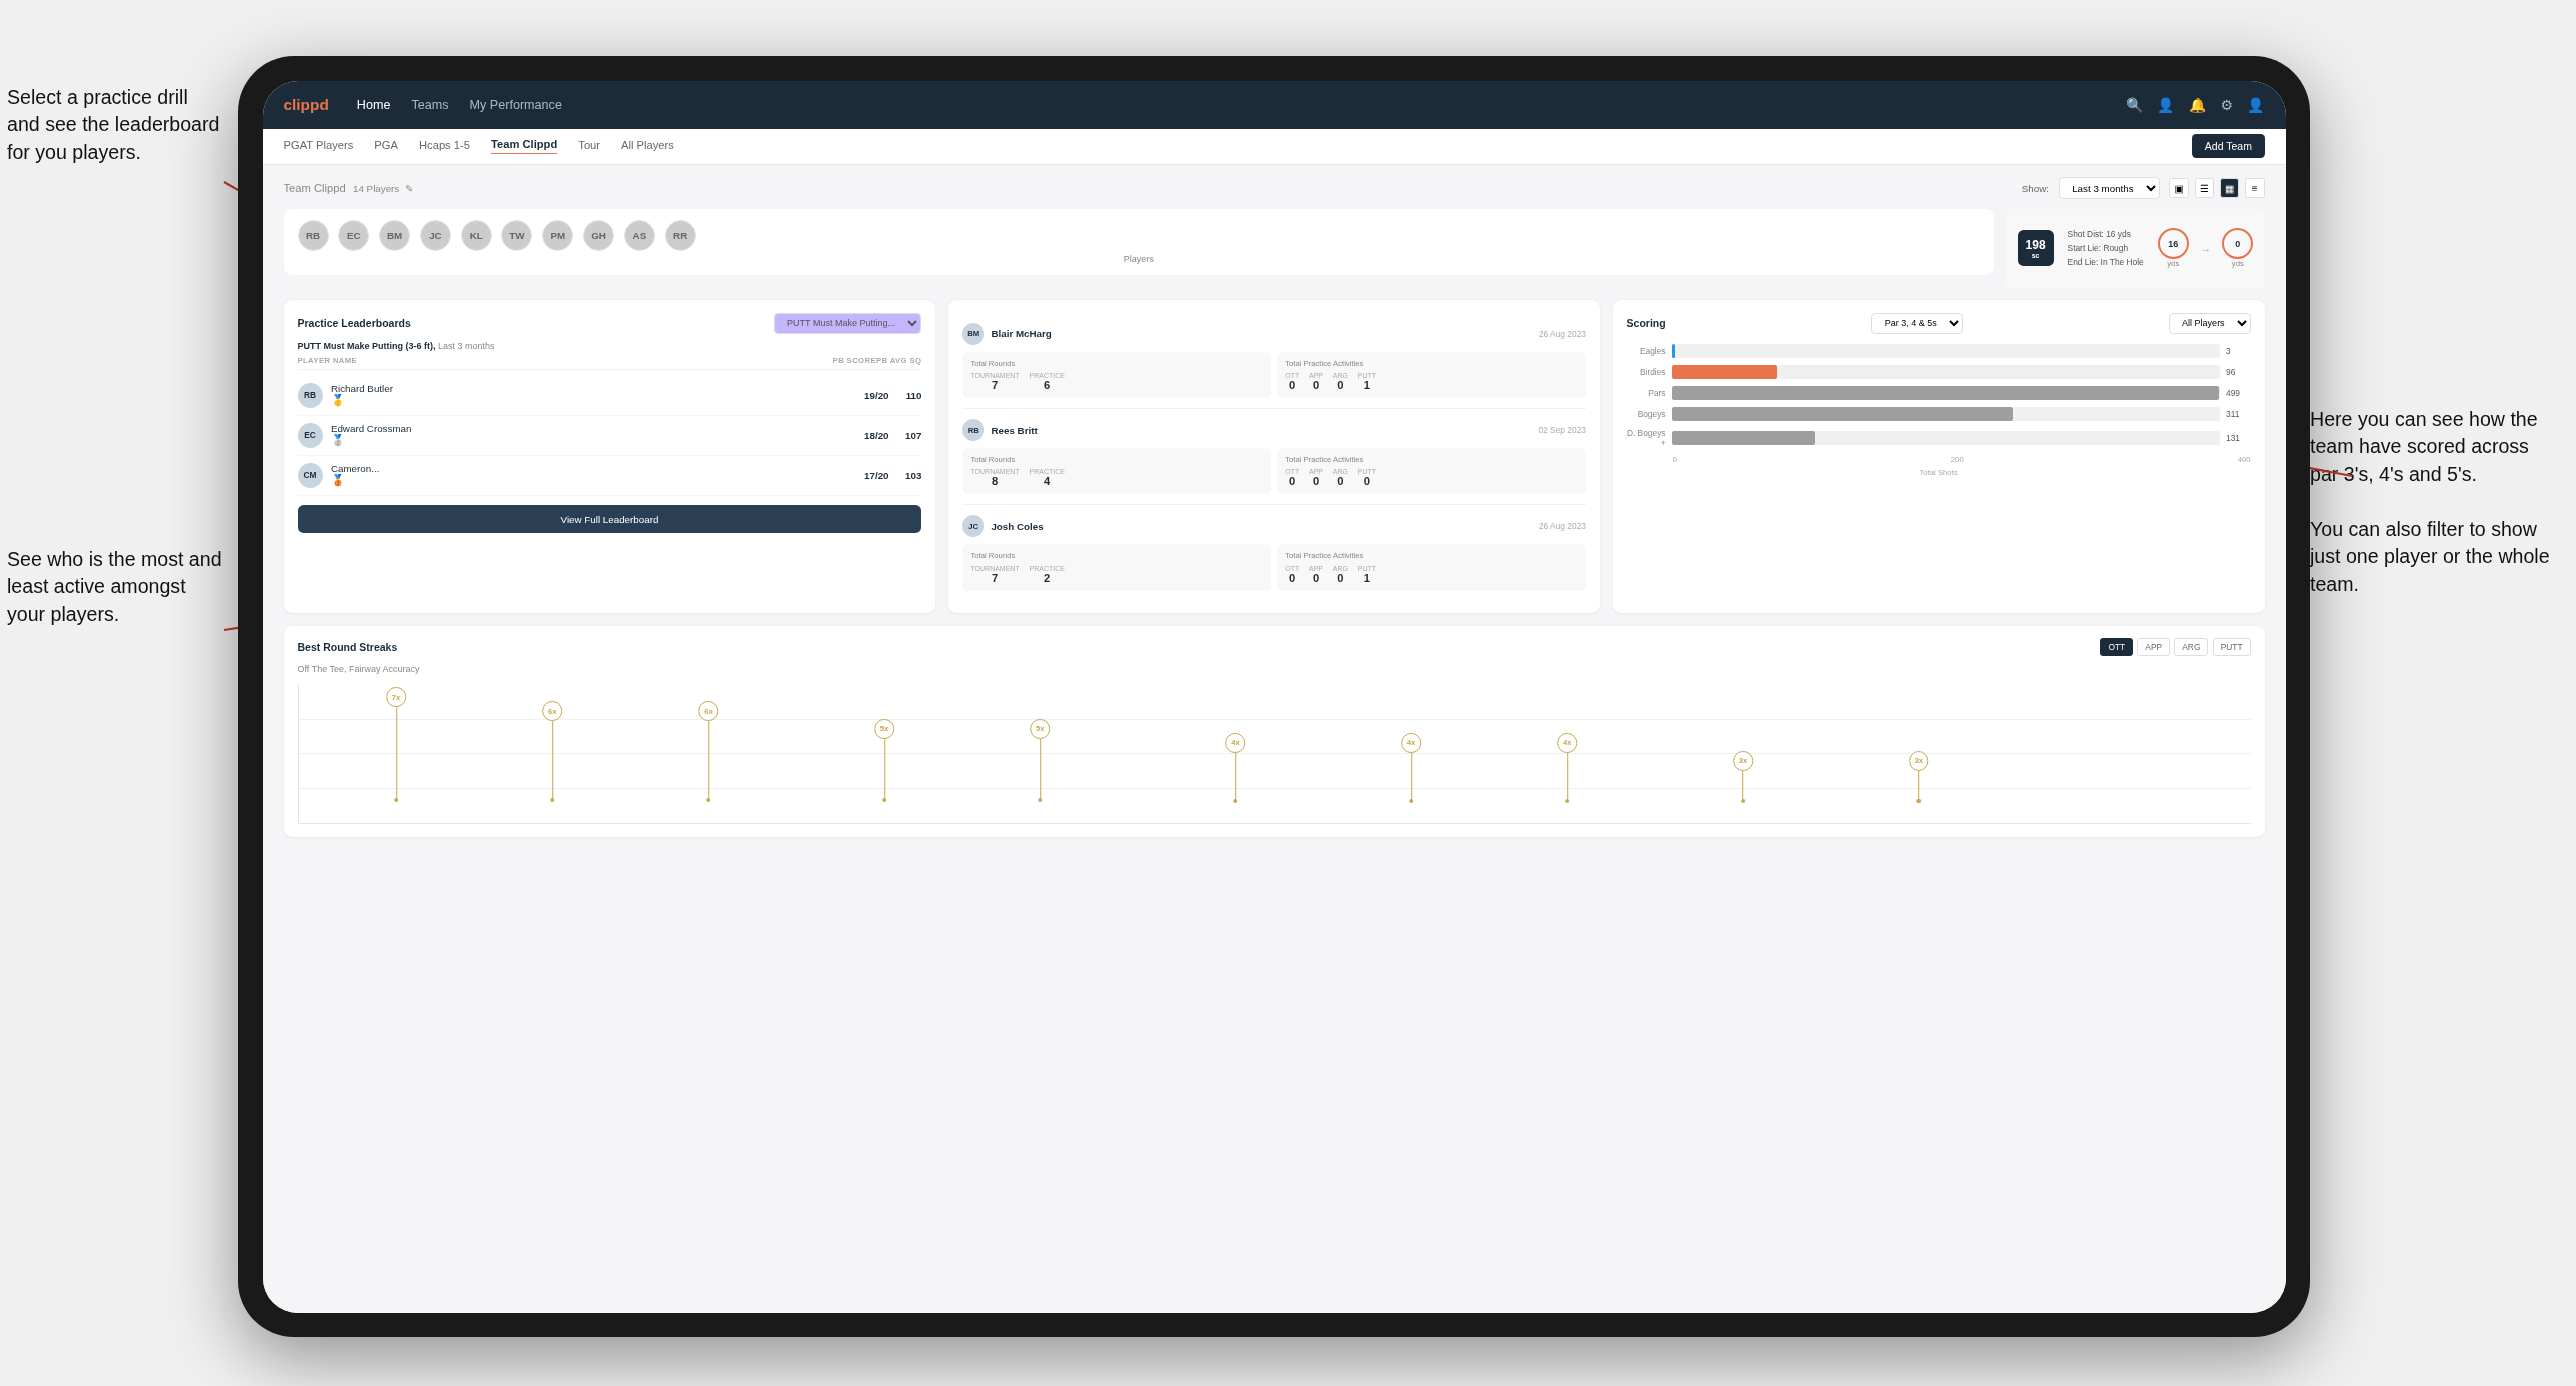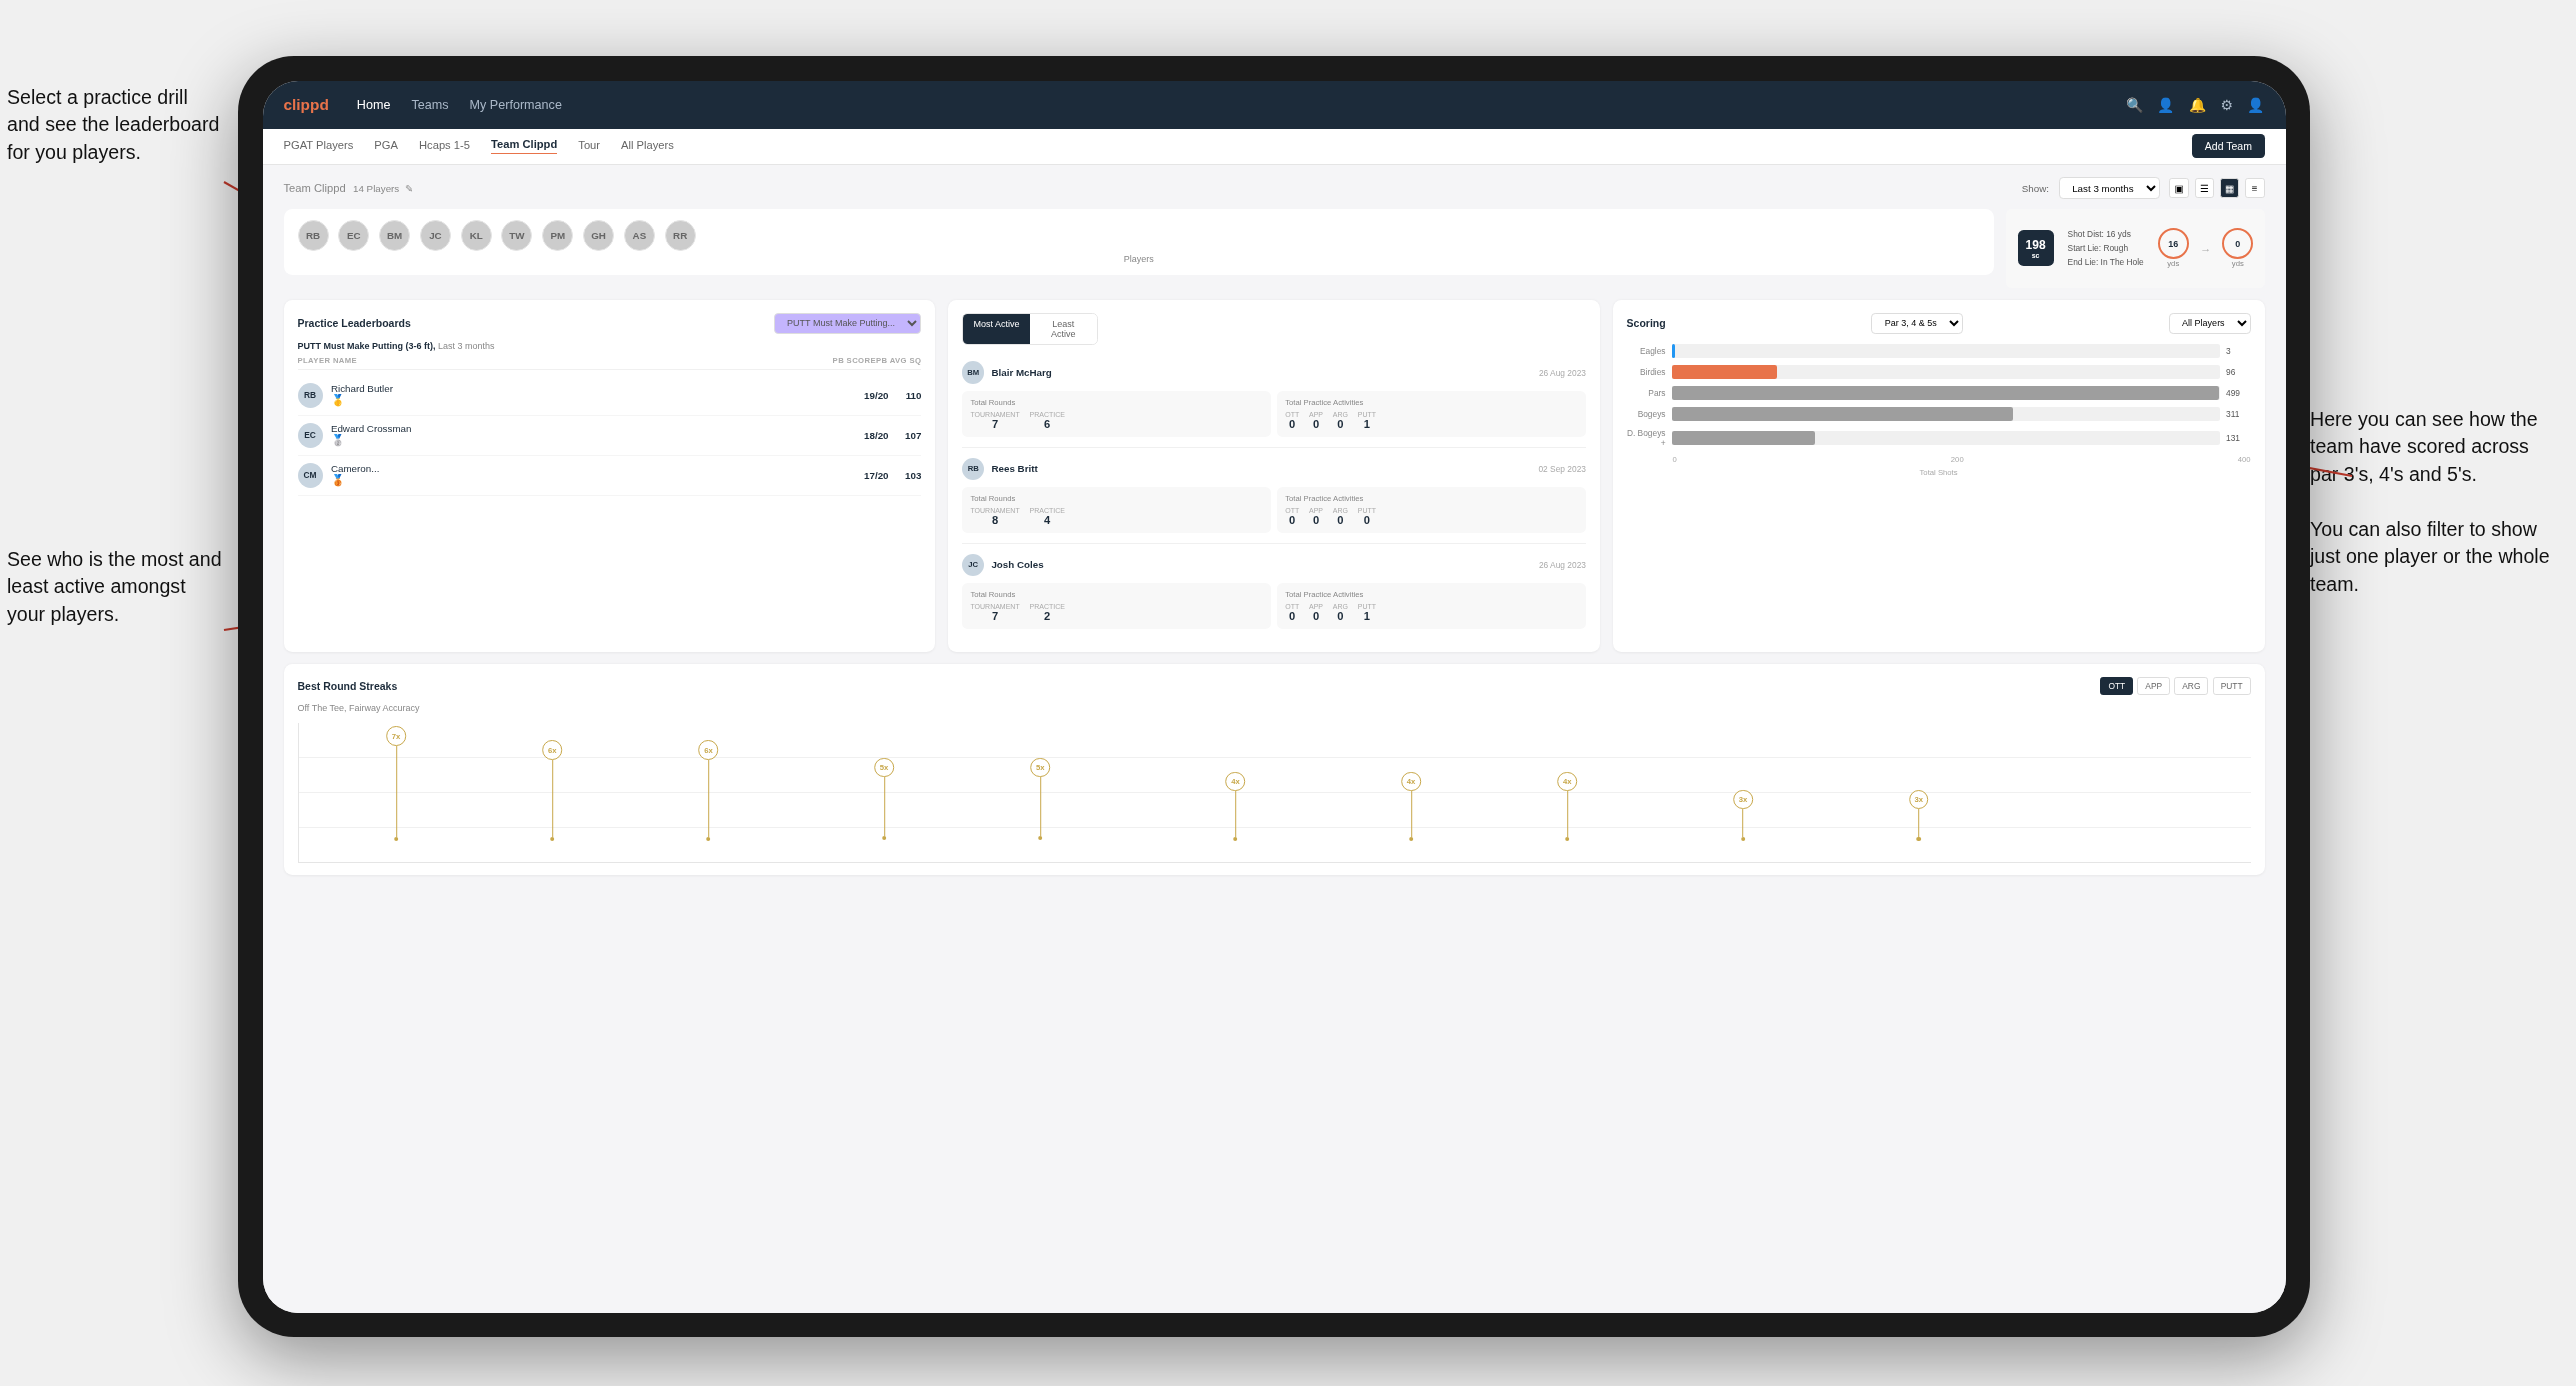--- a/index.html
+++ b/index.html
@@ -840,29 +840,24 @@
           <div class="lb-row">
             <div class="lb-avatar">CM</div>
             <div style="flex:1;">
               <div class="lb-name">Cameron...</div>
               <div style="font-size:11.2px;">🥉</div>
             </div>
             <div class="lb-score">17/20</div>
             <div class="lb-avg">103</div>
           </div>
 
+          <button class="view-full-btn">View Full Leaderboard</button>
         </div>
 
         <div class="card">
-          <div class="card-header">
-            <div class="activity-tabs">
-              <div class="activity-tab active">Most Active</div>
-              <div class="activity-tab">Least Active</div>
-            </div>
-          </div>
 
           <div class="player-activity-row">
             <div class="pa-header">
               <div class="pa-avatar">BM</div>
               <span class="pa-name">Blair McHarg</span>
               <span class="pa-date">26 Aug 2023</span>
             </div>
             <div class="pa-stats">
               <div class="pa-stat-group">
                 <div class="pa-stat-label">Total Rounds</div>

